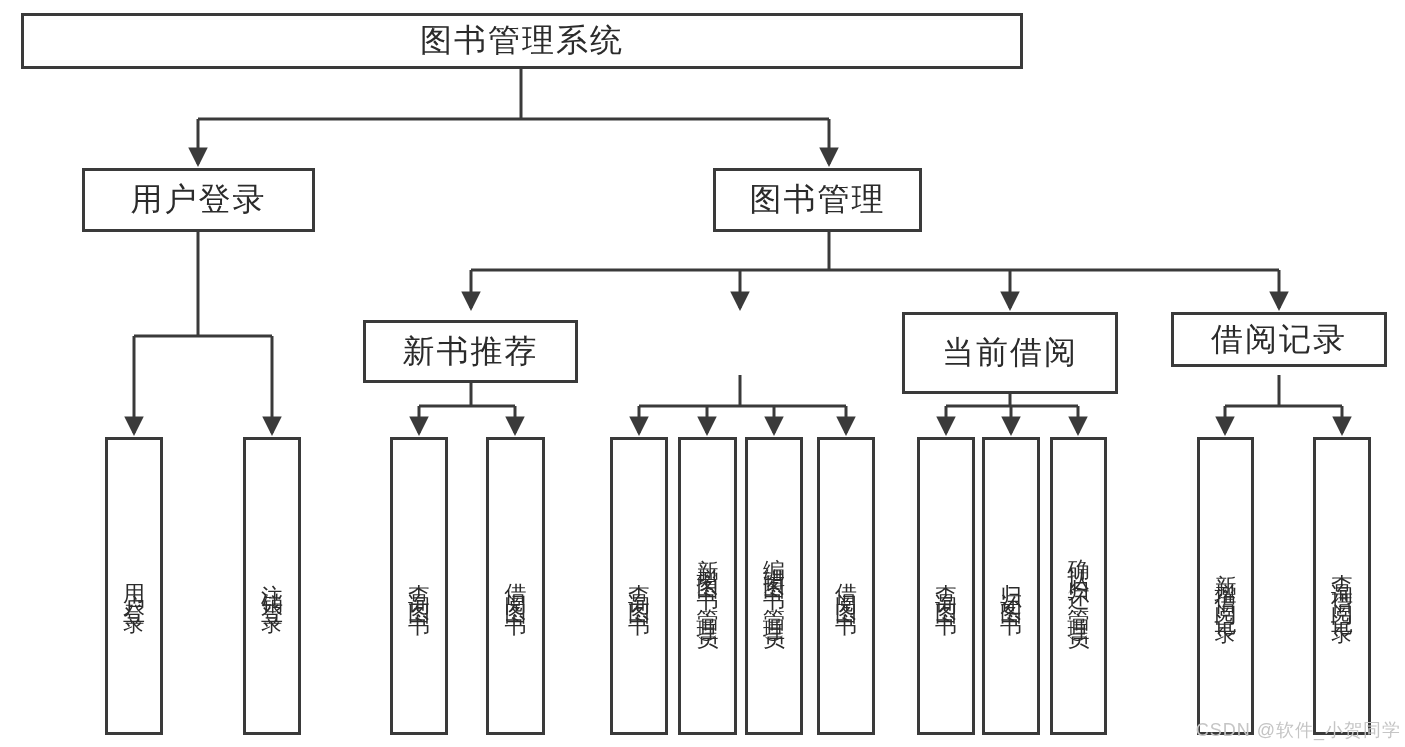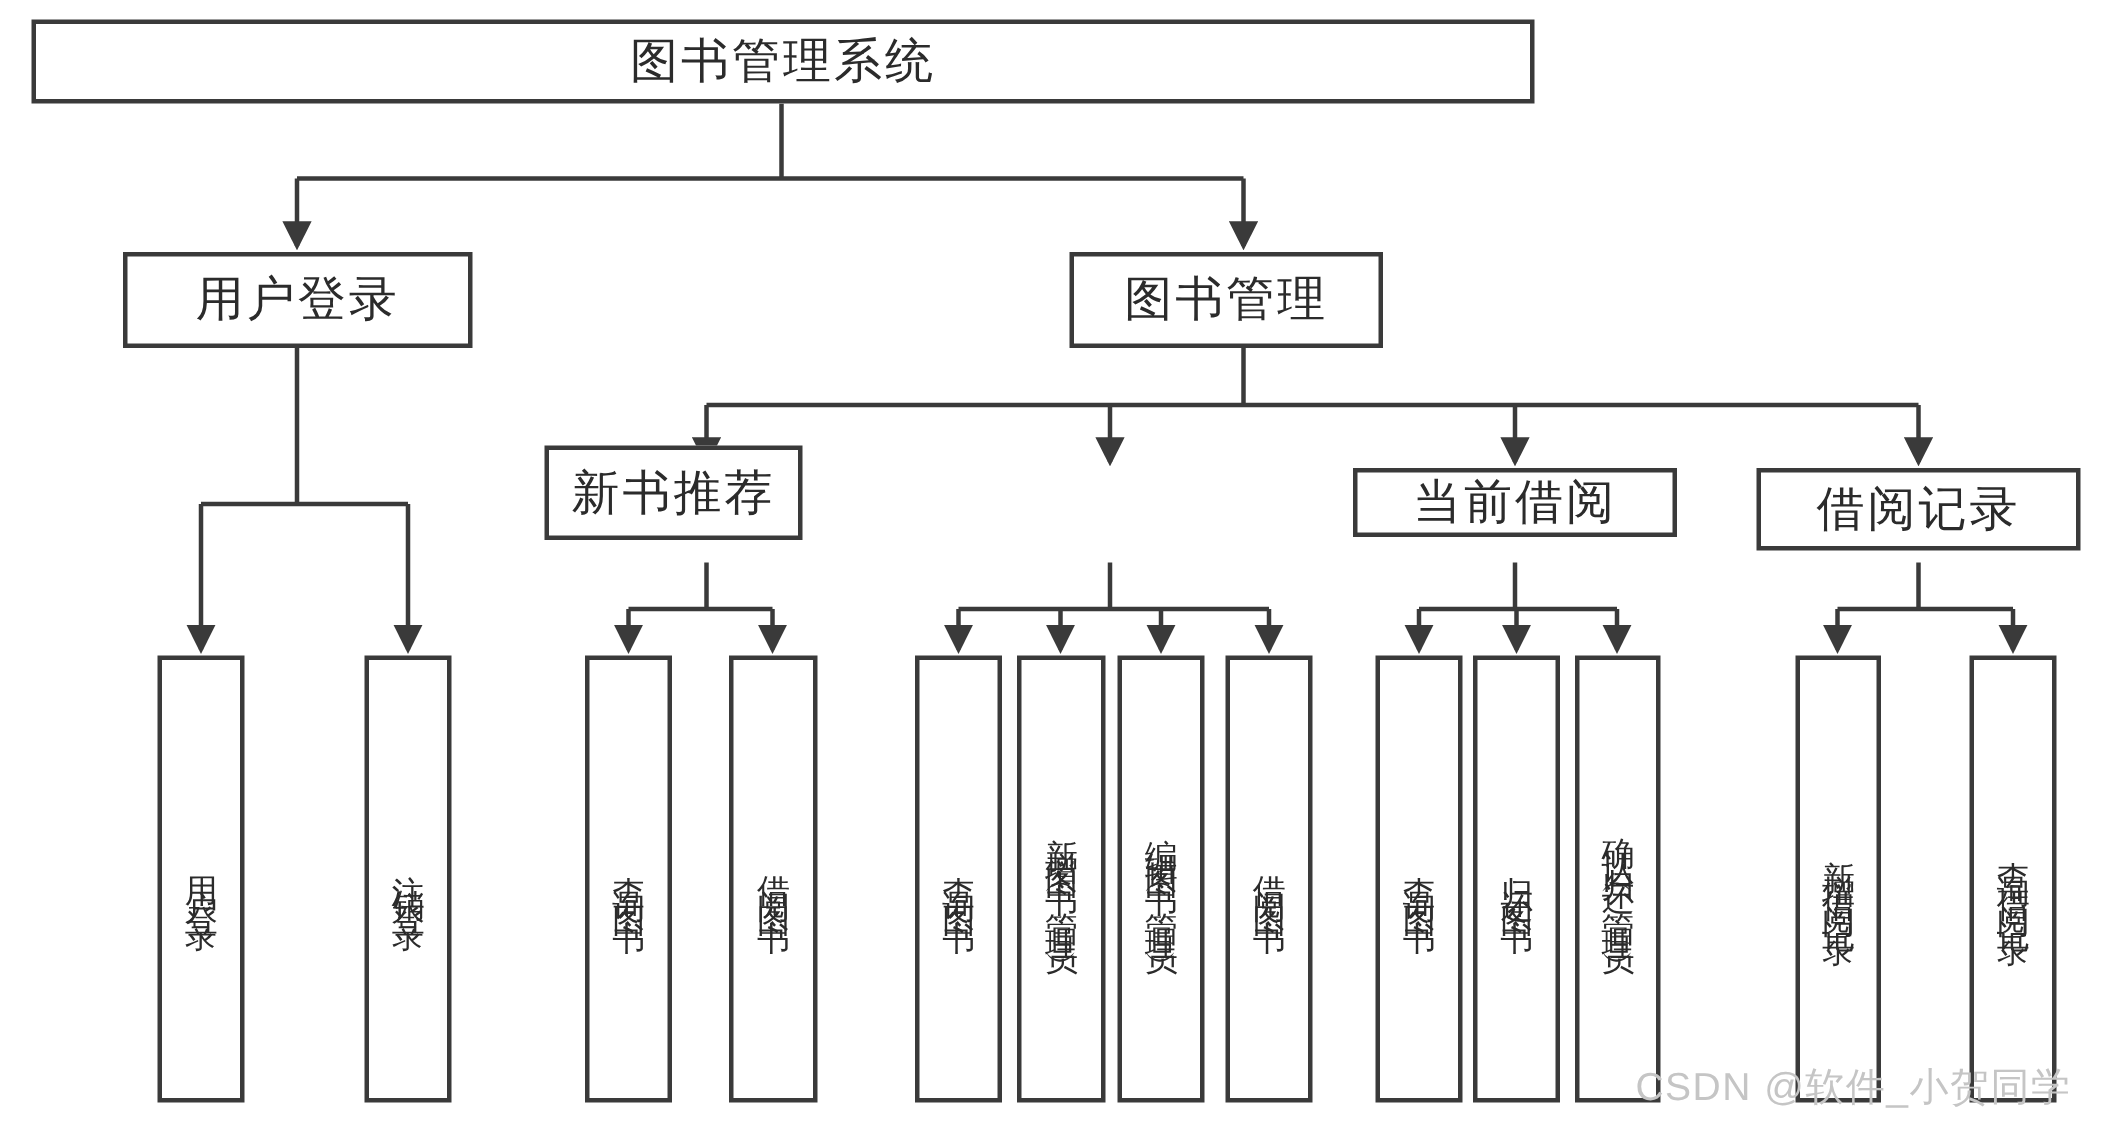--- a/index.html
+++ b/index.html
@@ -22,22 +22,22 @@
     position:absolute;box-sizing:border-box;background:var(--background);
     border:3px solid var(--line);
     display:flex;align-items:center;justify-content:center;
   }
   .hnode{font-size:32px;letter-spacing:2px;white-space:nowrap;}
   .vnode .vtext{
     writing-mode:vertical-rl;text-orientation:mixed;
     font-size:22px;line-height:1.1;letter-spacing:10px;
   }
   .watermark{
-    position:absolute;right:24px;bottom:5px;z-index:5;
-    font-size:26px;letter-spacing:1px;color:var(--watermark);
+    position:absolute;right:4px;bottom:5px;z-index:5;
+    font-size:18px;letter-spacing:1px;color:var(--watermark);
     white-space:nowrap;
   }
 </style>
 </head>
 <body>
 
 <div class="canvas">
 
   <svg class="wires" width="1405" height="747" viewBox="0 0 1405 747" xmlns="http://www.w3.org/2000/svg">
     <defs>
@@ -105,24 +105,24 @@
     <span>图书管理系统</span>
   </div>
 
   <div class="hnode" style="left:82px;top:168px;width:233px;height:64px">
     <span>用户登录</span>
   </div>
   <div class="hnode" style="left:713px;top:168px;width:209px;height:64px">
     <span>图书管理</span>
   </div>
 
-  <div class="hnode" style="left:363px;top:297px;width:172px;height:63px">
+  <div class="hnode" style="left:363px;top:320px;width:215px;height:63px">
     <span>新书推荐</span>
   </div>
-  <div class="hnode" style="left:902px;top:312px;width:216px;height:46px">
+  <div class="hnode" style="left:902px;top:312px;width:216px;height:82px">
     <span>当前借阅</span>
   </div>
   <div class="hnode" style="left:1171px;top:312px;width:216px;height:55px">
     <span>借阅记录</span>
   </div>
 
   <div class="vnode" style="left:105px;top:437px;width:58px;height:298px">
     <span class="vtext">用户登录</span>
   </div>
   <div class="vnode" style="left:243px;top:437px;width:58px;height:298px">

